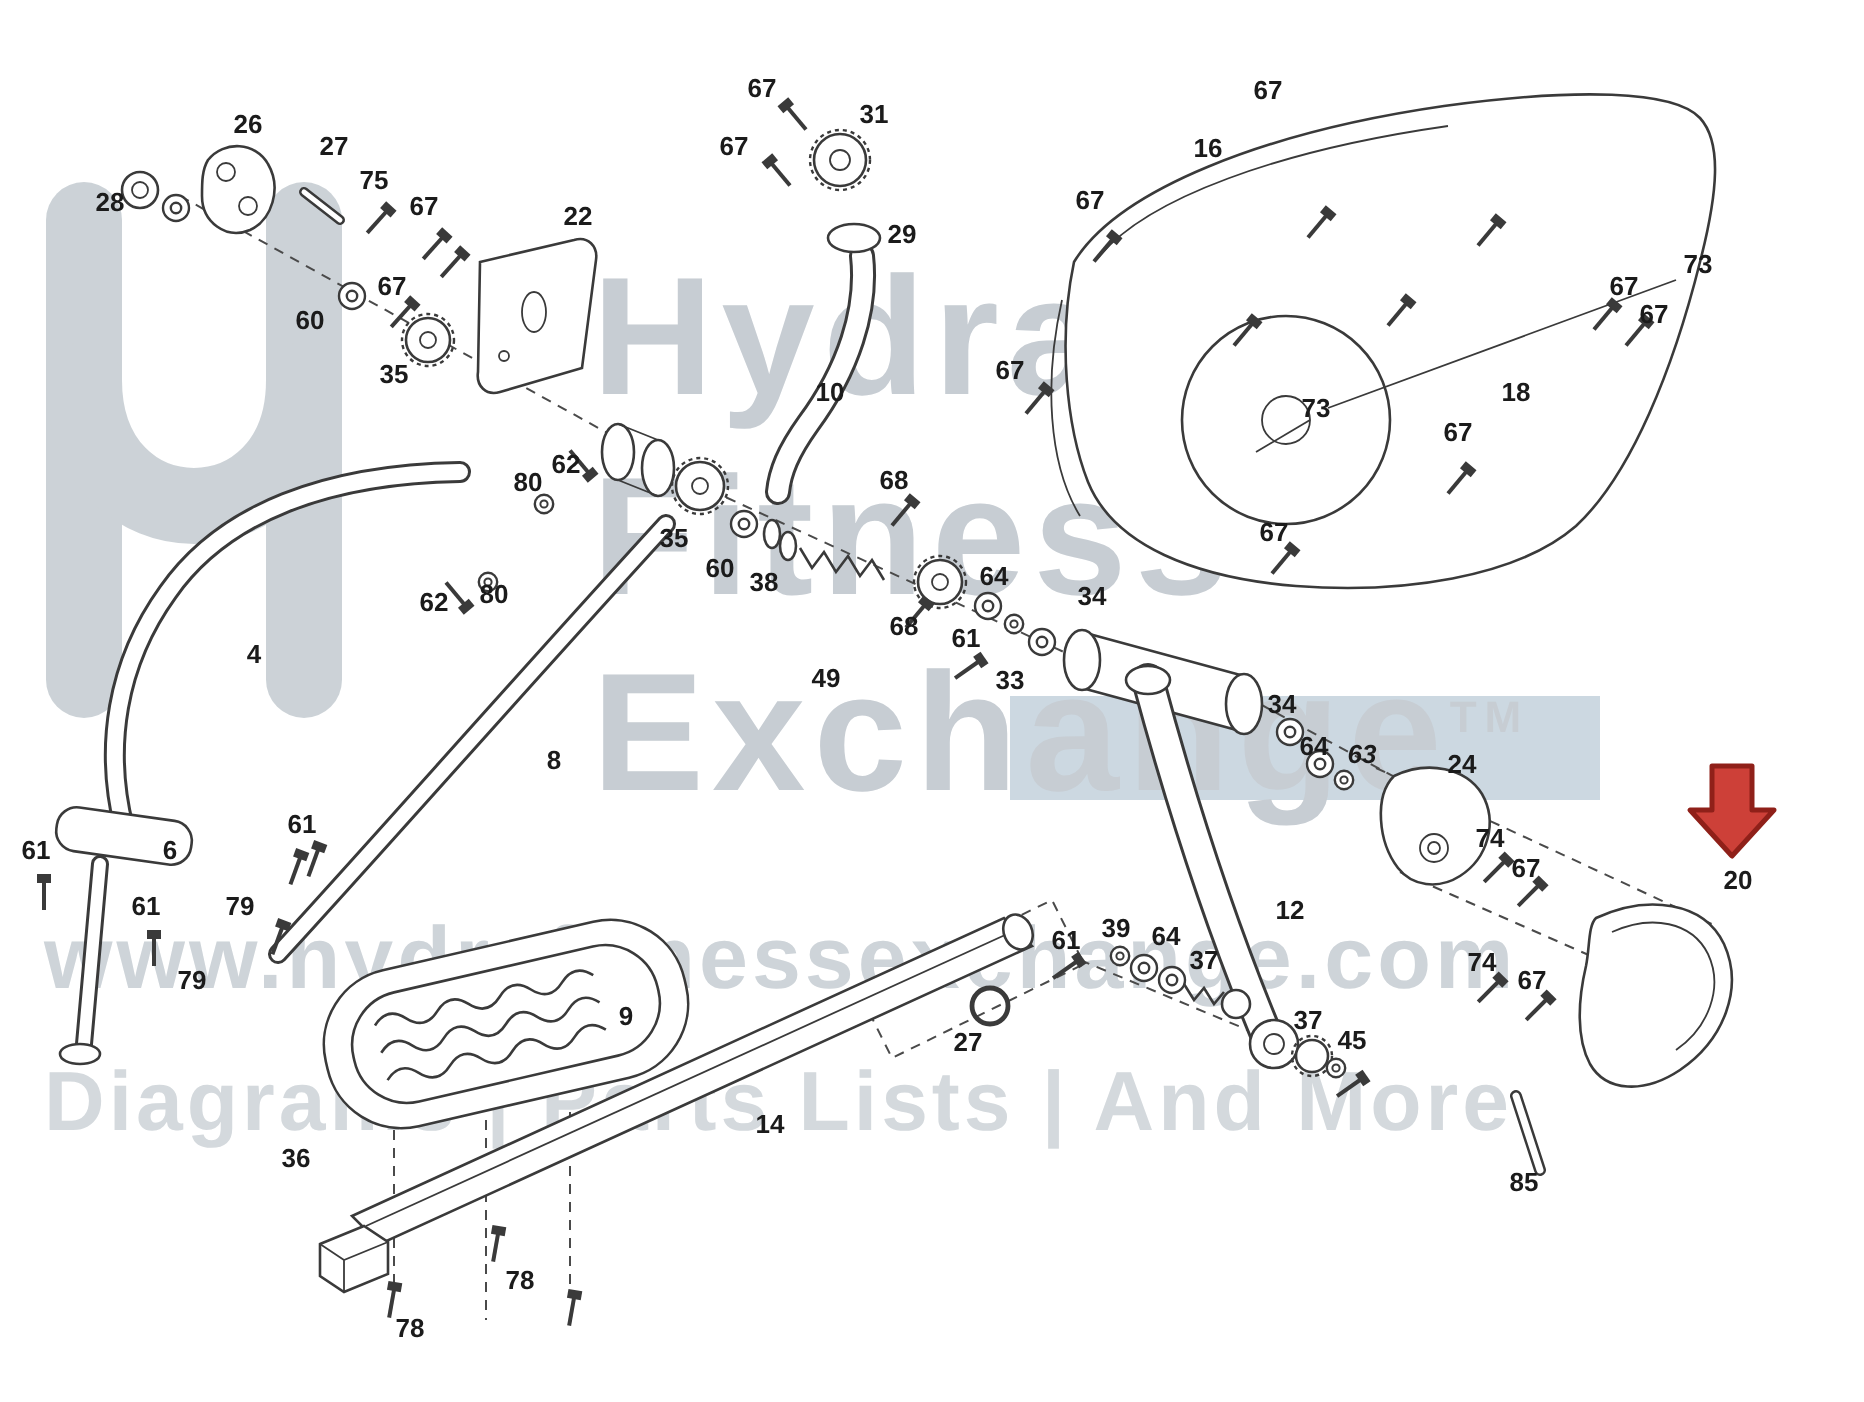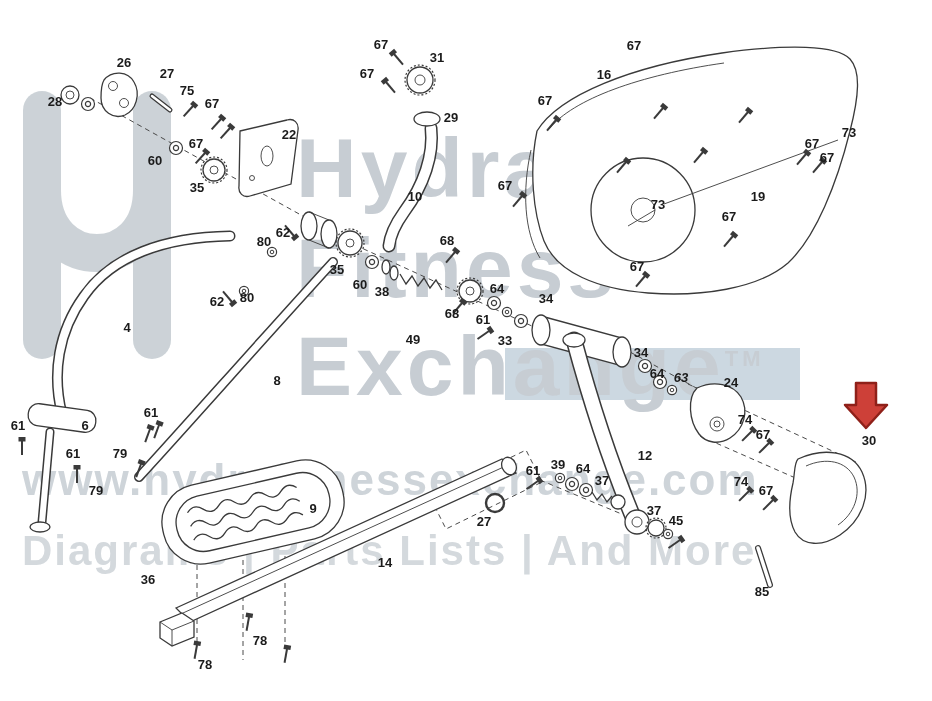--- a/index.html
+++ b/index.html
@@ -262,30 +262,30 @@
       <span class="part-label" style="left: 634px; top: 45px;">67</span>
       <span class="part-label" style="left: 124px; top: 62px;">26</span>
       <span class="part-label" style="left: 167px; top: 73px;">27</span>
       <span class="part-label" style="left: 367px; top: 73px;">67</span>
       <span class="part-label" style="left: 593px; top: 74px; margin-left: 11px;">16</span>
       <span class="part-label" style="left: 187px; top: 90px;">75</span>
       <span class="part-label" style="left: 545px; top: 100px;">67</span>
       <span class="part-label" style="left: 55px; top: 101px;">28</span>
       <span class="part-label" style="left: 212px; top: 103px;">67</span>
       <span class="part-label" style="left: 451px; top: 117px;">29</span>
-      <span class="part-label" style="left: 289px; top: 134px;">22</span>
+      <span class="part-label" style="left: 289px; top: 108px;">22</span>
       <span class="part-label" style="left: 849px; top: 132px;">73</span>
       <span class="part-label" style="left: 196px; top: 143px;">67</span>
       <span class="part-label" style="left: 812px; top: 143px;">67</span>
       <span class="part-label" style="left: 827px; top: 157px;">67</span>
       <span class="part-label" style="left: 155px; top: 160px;">60</span>
       <span class="part-label" style="left: 505px; top: 185px;">67</span>
       <span class="part-label" style="left: 197px; top: 187px;">35</span>
       <span class="part-label" style="left: 415px; top: 196px;">10</span>
-      <span class="part-label" style="left: 758px; top: 196px;">19</span>
+      <span class="part-label" style="left: 758px; top: 196px;">18</span>
       <span class="part-label" style="left: 658px; top: 204px;">73</span>
       <span class="part-label" style="left: 729px; top: 216px;">67</span>
       <span class="part-label" style="left: 283px; top: 232px;">62</span>
       <span class="part-label" style="left: 447px; top: 240px;">68</span>
       <span class="part-label" style="left: 264px; top: 241px;">80</span>
       <span class="part-label" style="left: 637px; top: 266px;">67</span>
       <span class="part-label" style="left: 337px; top: 269px;">35</span>
       <span class="part-label" style="left: 360px; top: 284px;">60</span>
       <span class="part-label" style="left: 497px; top: 288px;">64</span>
       <span class="part-label" style="left: 382px; top: 291px;">38</span>
@@ -297,21 +297,21 @@
       <span class="part-label" style="left: 483px; top: 319px;">61</span>
       <span class="part-label" style="left: 127px; top: 327px;">4</span>
       <span class="part-label" style="left: 505px; top: 340px;">33</span>
       <span class="part-label" style="left: 641px; top: 352px;">34</span>
       <span class="part-label" style="left: 657px; top: 373px;">64</span>
       <span class="part-label" style="left: 681px; top: 377px; font-style: italic;">63</span>
       <span class="part-label" style="left: 277px; top: 380px;">8</span>
       <span class="part-label" style="left: 731px; top: 382px;">24</span>
       <span class="part-label" style="left: 151px; top: 412px;">61</span>
       <span class="part-label" style="left: 745px; top: 419px;">74</span>
-      <span class="part-label" style="left: 869px; top: 440px;">30</span>
+      <span class="part-label" style="left: 869px; top: 440px;">20</span>
       <span class="part-label" style="left: 18px; top: 425px;">61</span>
       <span class="part-label" style="left: 85px; top: 425px;">6</span>
       <span class="part-label" style="left: 763px; top: 434px;">67</span>
       <span class="part-label" style="left: 120px; top: 453px;">79</span>
       <span class="part-label" style="left: 73px; top: 453px;">61</span>
       <span class="part-label" style="left: 645px; top: 455px;">12</span>
       <span class="part-label" style="left: 558px; top: 464px;">39</span>
       <span class="part-label" style="left: 583px; top: 468px;">64</span>
       <span class="part-label" style="left: 533px; top: 470px;">61</span>
       <span class="part-label" style="left: 602px; top: 480px;">37</span>

